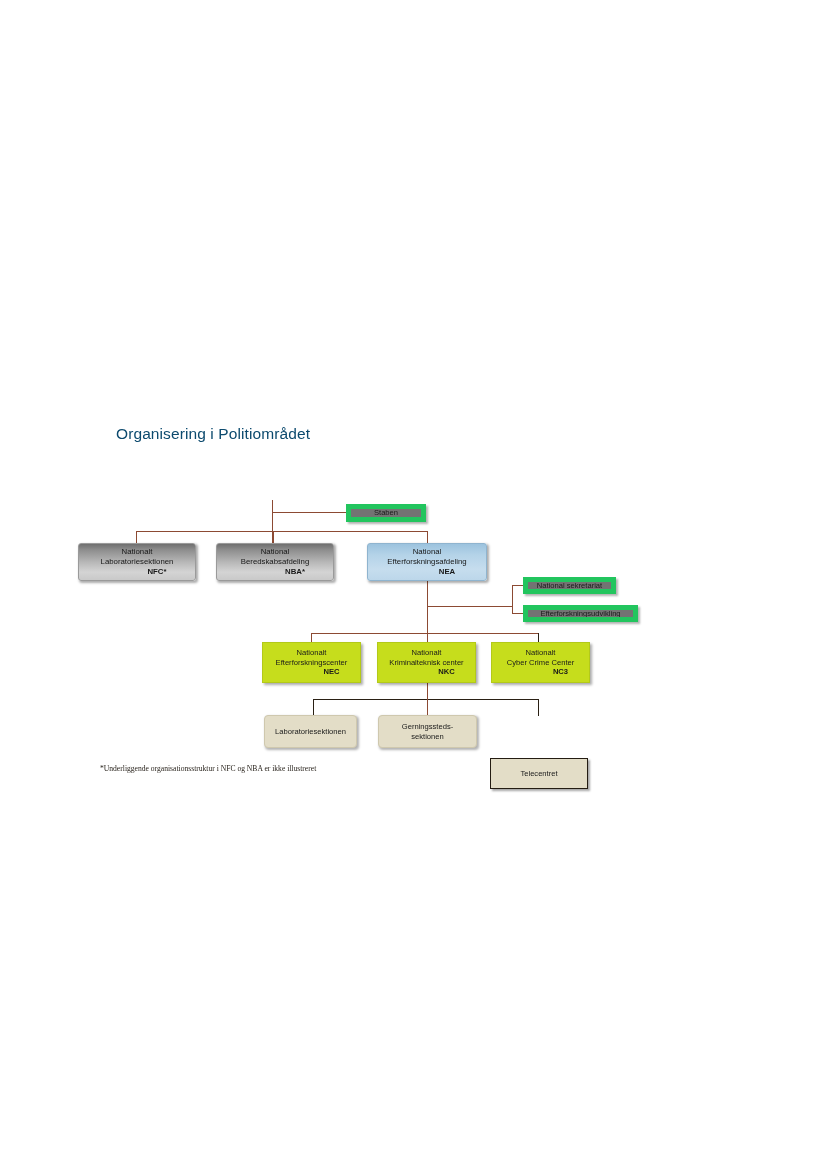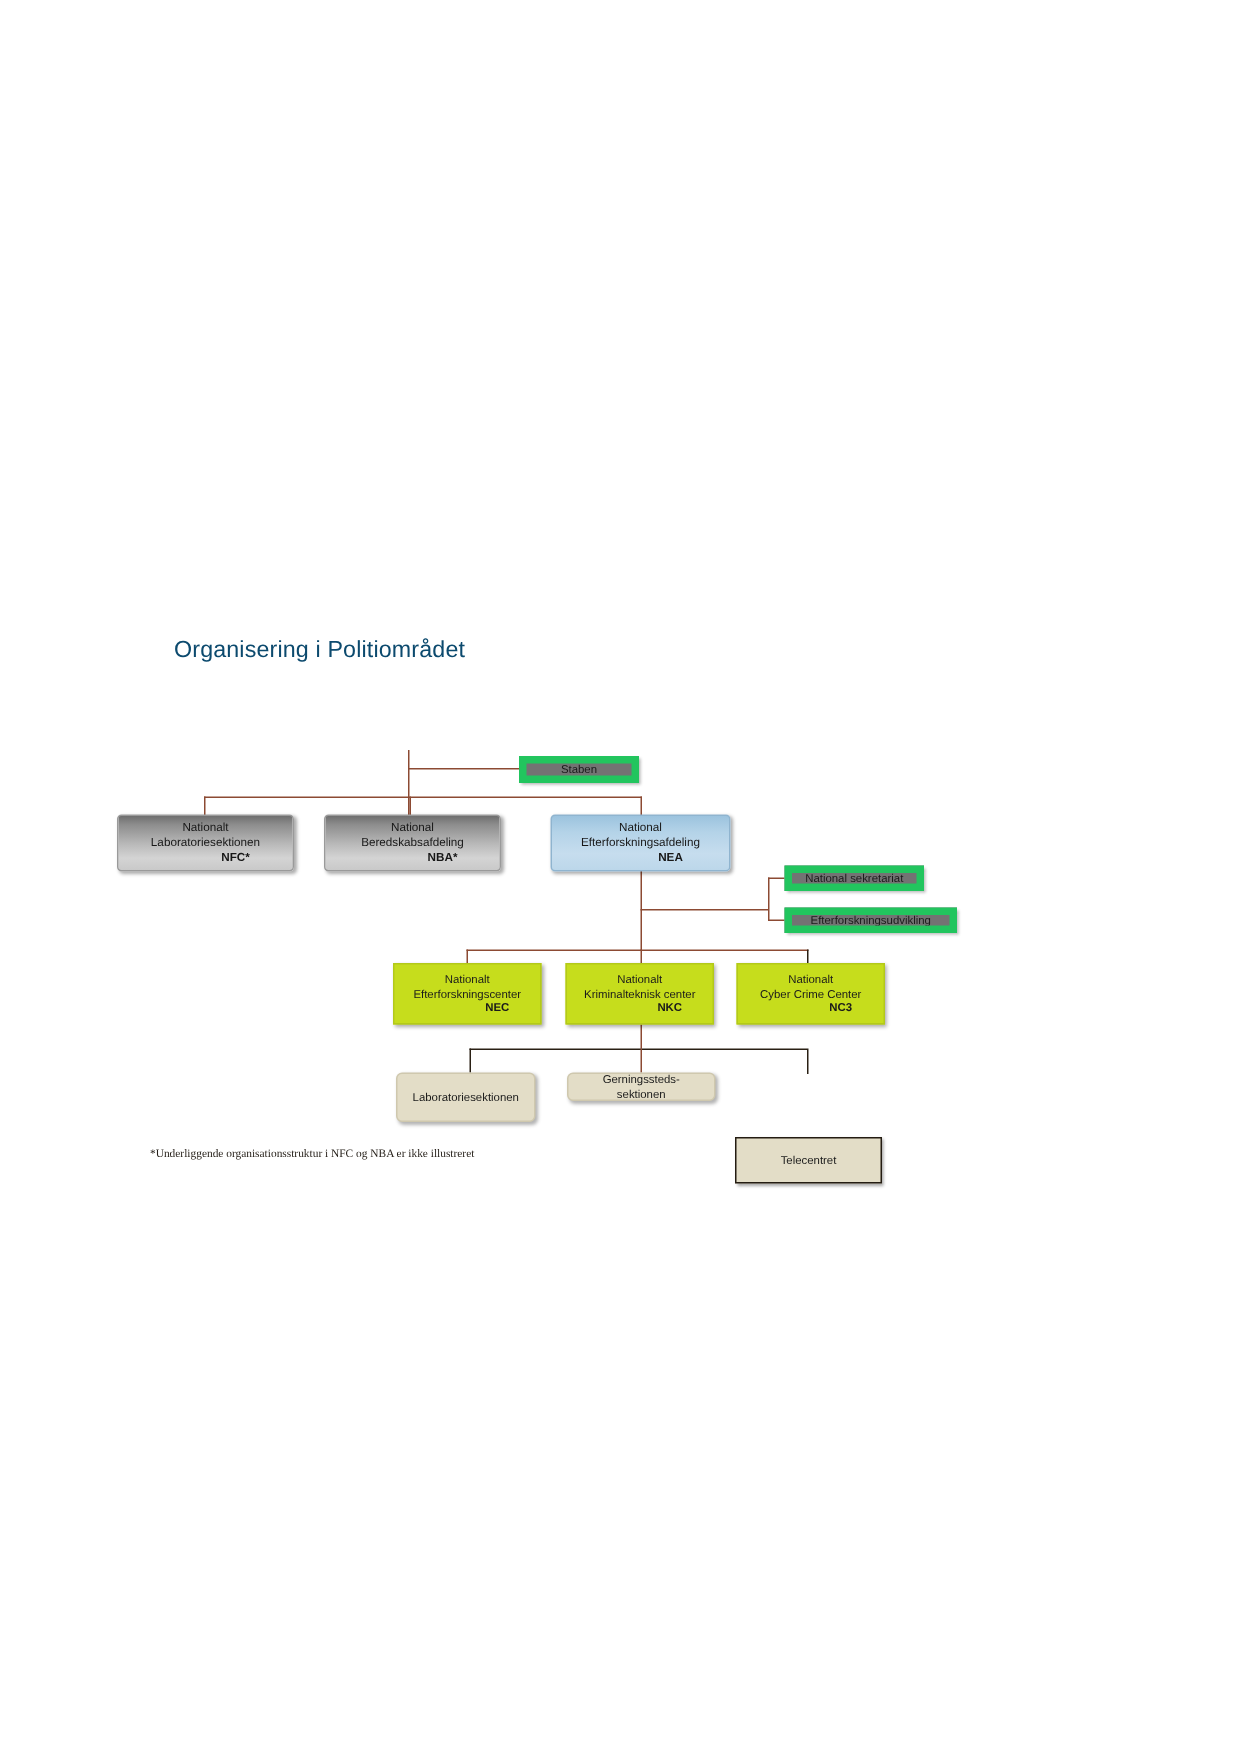--- a/index.html
+++ b/index.html
@@ -235,21 +235,21 @@
     <div class="node node-lime" style="left:491px; top:642px; width:99px; height:41px;">
       <span class="ln">Nationalt</span>
       <span class="ln">Cyber Crime Center</span>
       <span class="ln bold">NC3</span>
     </div>
 
     <div class="node node-beige" style="left:264px; top:715px; width:93px; height:33px;">
       <span class="ln">Laboratoriesektionen</span>
     </div>
 
-    <div class="node node-beige" style="left:378px; top:715px; width:99px; height:19px;">
+    <div class="node node-beige" style="left:378px; top:715px; width:99px; height:33px;">
       <span class="ln">Gerningssteds-</span>
       <span class="ln">sektionen</span>
     </div>
 
     <div class="node node-beige outlined" style="left:490px; top:716px; width:98px; height:31px;">
       <span class="ln">Telecentret</span>
     </div>
 
   </div>
 

